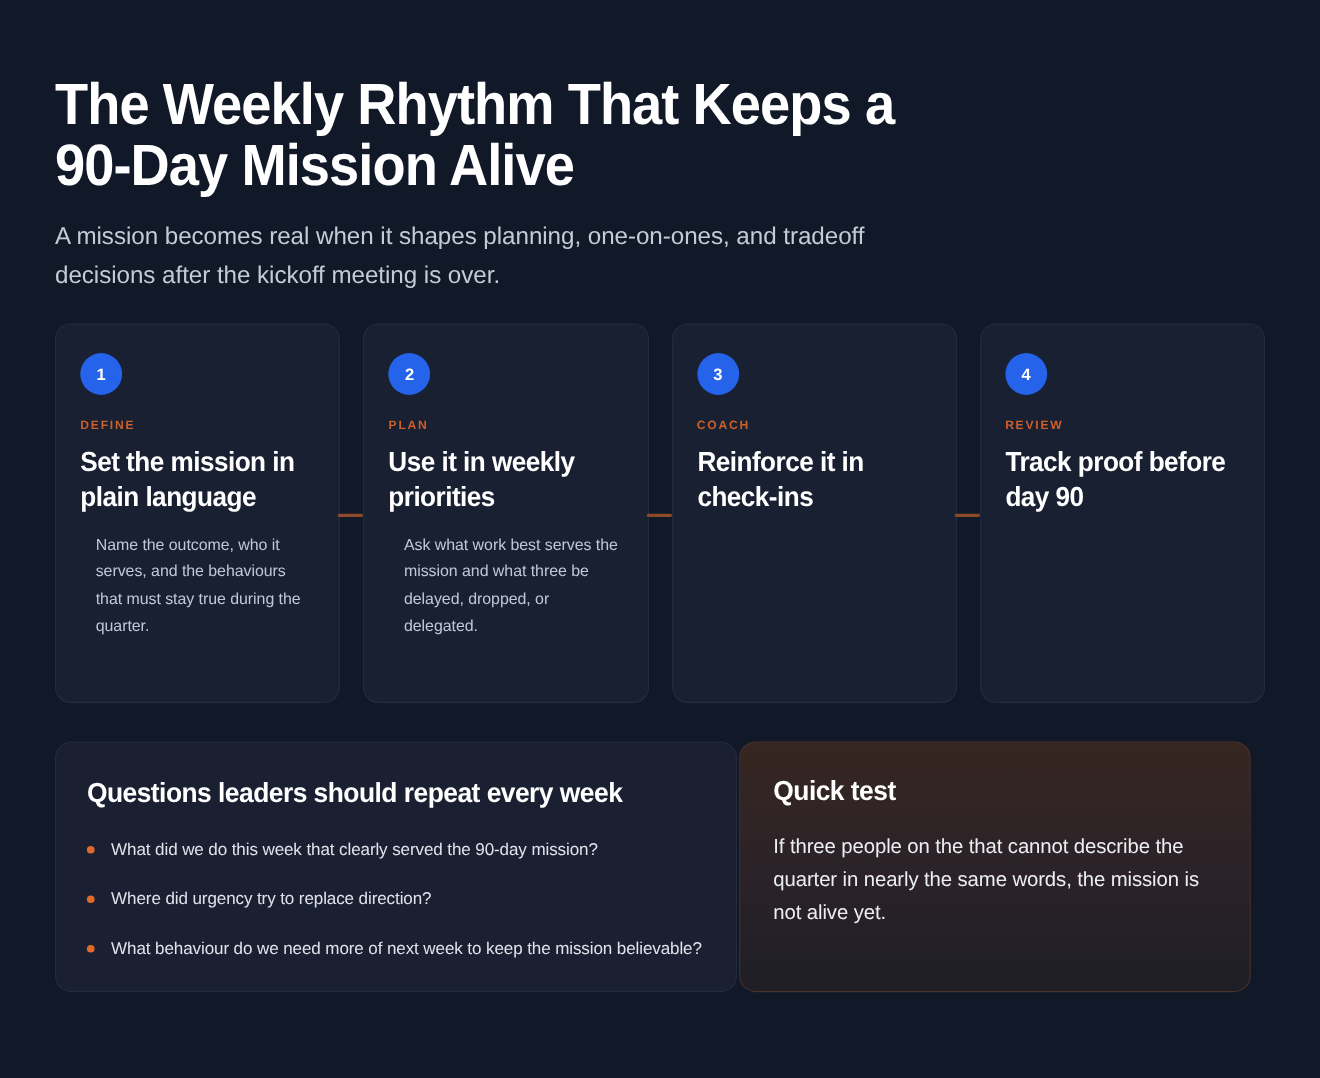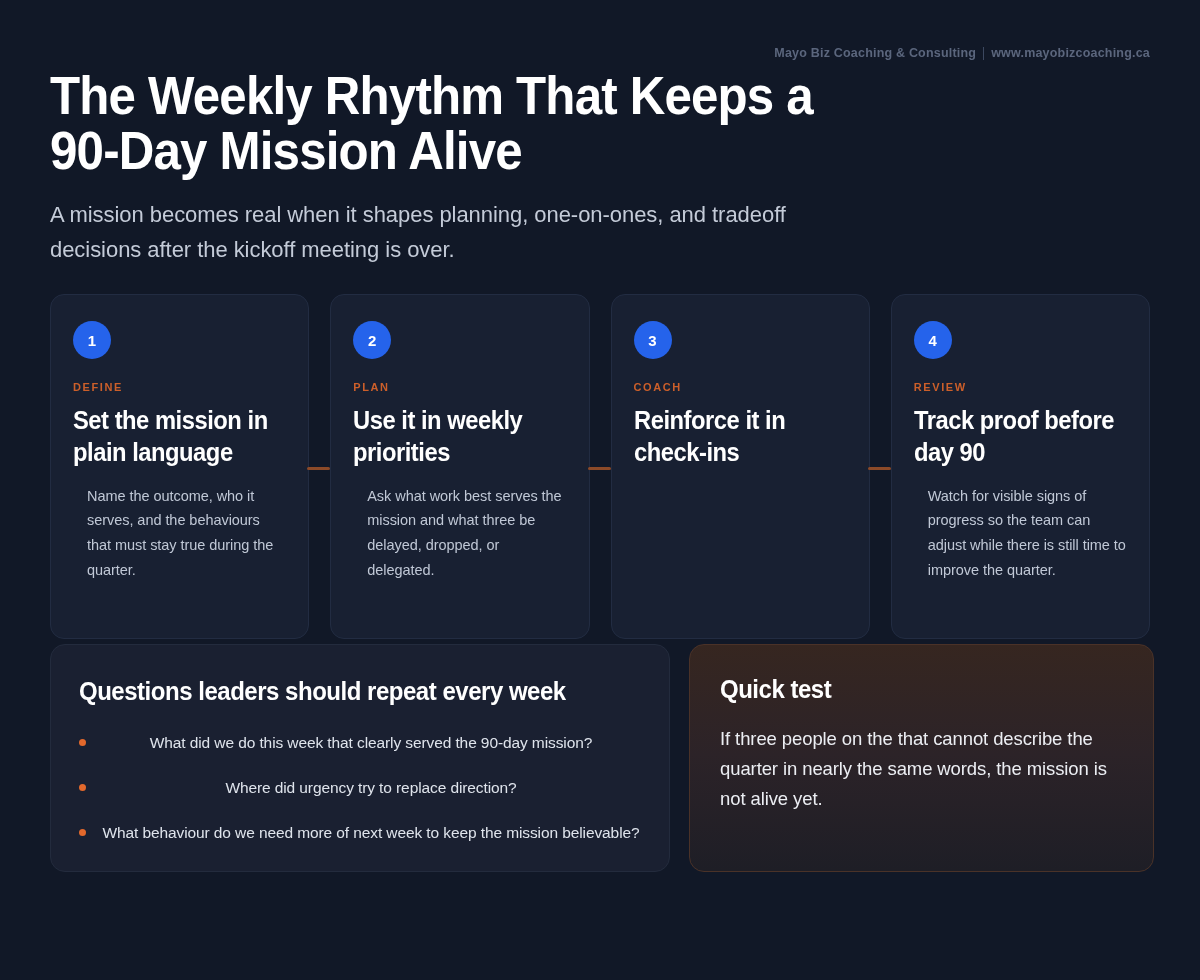--- a/index.html
+++ b/index.html
@@ -136,26 +136,26 @@
     width: 23px;
     height: 3px;
     background: #8c4a28;
     border-radius: 2px;
   }
 
   
   .bottom {
     position: absolute;
     left: 50px;
-    top: 644px;
+    top: 674px;
     width: 1104px;
     height: 212px;
     display: grid;
     grid-template-columns: 620px 465px;
-    gap: 19px;
+    gap: 2px;
   }
 
   .panel-questions {
     background: #1a2031;
     border: 1px solid #232b3d;
     border-radius: 15px;
     padding: 30px 28px 26px 28px;
   }
 
   .panel-title {
@@ -172,21 +172,20 @@
   .qlist { list-style: none; }
 
   .qitem {
     position: relative;
     padding-left: 22px;
     font-size: 15.5px;
     line-height: 1.62;
     color: #dfe4ec;
     letter-spacing: -0.1px;
     margin-bottom: 20px;
-    text-align: center;
   }
   .qitem:last-child { margin-bottom: 0; }
 
   .qitem .dot {
     position: absolute;
     left: 0;
     top: 9px;
     width: 7px;
     height: 7px;
     border-radius: 50%;
@@ -215,25 +214,20 @@
     line-height: 1.63;
     color: #eceef3;
     letter-spacing: -0.1px;
   }
 </style>
 </head>
 <body>
 
 <div class="page">
 
-  <div class="brandline">
-    <span>Mayo Biz Coaching &amp; Consulting</span>
-    <span class="divider"></span>
-    <span>www.mayobizcoaching.ca</span>
-  </div>
 
   <h1 class="headline">The Weekly Rhythm That Keeps a 90-Day Mission Alive</h1>
 
   <p class="subhead">A mission becomes real when it shapes planning, one-on-ones, and tradeoff decisions after the kickoff meeting is over.</p>
 
   <div class="steps">
 
     <div class="card">
       <div class="badge">1</div>
       <div class="eyebrow">DEFINE</div>
@@ -254,21 +248,20 @@
       <div class="badge">3</div>
       <div class="eyebrow">COACH</div>
       <div class="card-title">Reinforce it in check-ins</div>
       <div class="connector"></div>
     </div>
 
     <div class="card">
       <div class="badge">4</div>
       <div class="eyebrow">REVIEW</div>
       <div class="card-title">Track proof before day 90</div>
-      <div class="card-body">Watch for visible signs of progress so the team can adjust while there is still time to improve the quarter.</div>
     </div>
 
   </div>
 
   <div class="bottom">
 
     <div class="panel-questions">
       <div class="panel-title">Questions leaders should repeat every week</div>
       <ul class="qlist">
         <li class="qitem">

